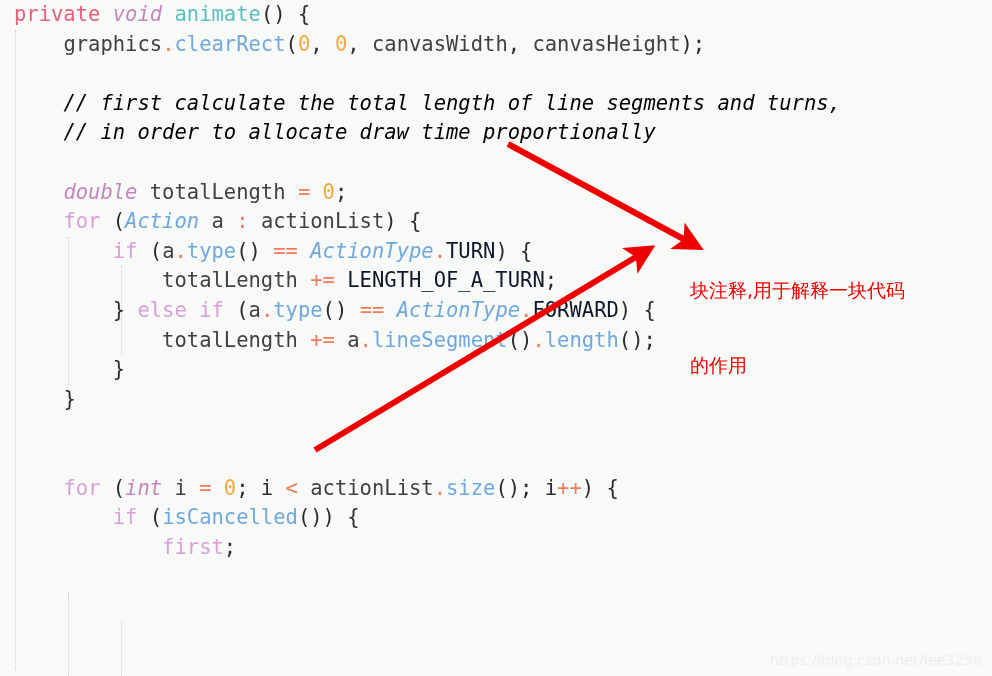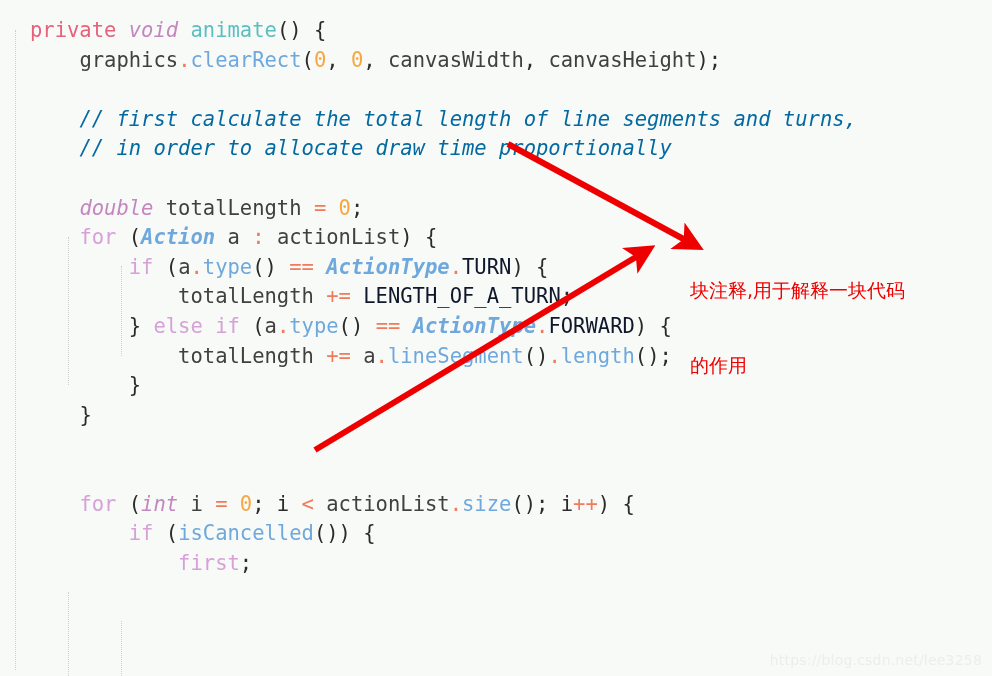--- a/index.html
+++ b/index.html
@@ -22,21 +22,21 @@
     overflow: hidden;
   }
 
   
   #code-surface {
     position: absolute;
     left: 0;
     top: 0;
     width: 992px;
     height: 596px;
-    padding: 16px;
+    padding: 0;
     box-sizing: border-box;
   }
   .code-line {
     position: relative;
     height: 29.6px;
     line-height: 29.6px;
     font-size: 20.5px;
     font-family: "DejaVu Sans Mono", monospace;
     white-space: pre;
     color: #2b2b2b;
@@ -45,28 +45,28 @@
     box-sizing: border-box;
   }
   .code-line.blank { color: transparent; }
 
   
   .t-keyword   { color: #c586c0; font-style: italic; }  
   .t-modifier  { color: #e8607a; }                       
   .t-control   { color: #d8a0d8; }                       
   .t-method    { color: #6fa8dc; }                       
   .t-methoddef { color: #5bbfbf; }                       
-  .t-type      { color: #6fa8dc; font-style: italic; font-weight: bold; }   
+  .t-type      { color: #6fa8dc; font-style: italic; }   
   .t-const     { color: #0f172a; }                       
   .t-num       { color: #f5a742; }                       
   .t-op        { color: #f07a5a; }                       
   .t-dot       { color: #f07a5a; }                       
   .t-punc      { color: #2b2b2b; }                       
   .t-ident     { color: #404040; }                       
-  .t-comment   { color: #0369a1; font-style: italic; }   
+  .t-comment   { color: #000000; font-style: italic; }   
 
   
   .indent-guide {
     position: absolute;
     width: 0px;
     border-left: 1px dotted #cfcfcf;
   }
 
   
   #annotation-layer {

